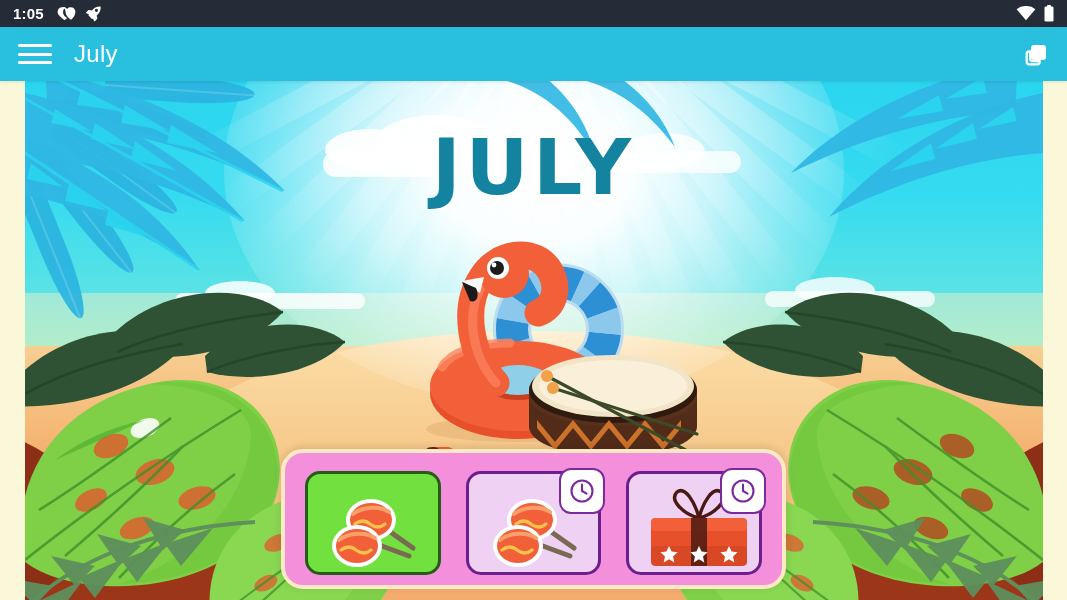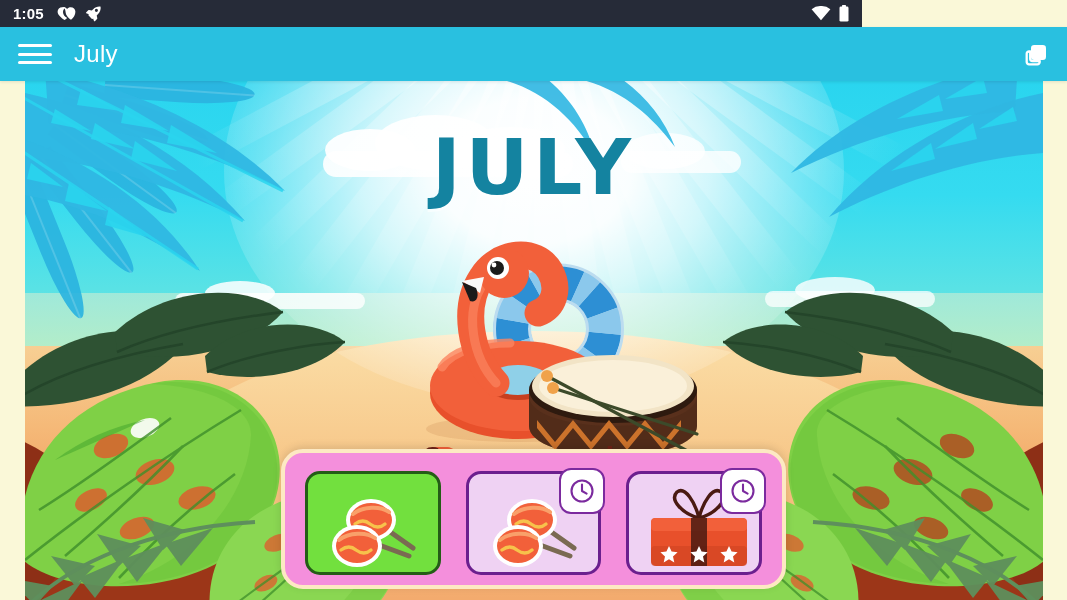--- a/index.html
+++ b/index.html
@@ -5,21 +5,21 @@
   * { margin:0; padding:0; box-sizing:border-box; }
   html,body {
     width:1067px; height:600px; overflow:hidden;
     background:#faf8d8;
     font-family:"Liberation Sans", sans-serif;
   }
   #app { position:relative; width:1067px; height:600px; overflow:hidden; }
 
   
   .statusbar{
-    position:absolute; top:0; left:0; width:862px; height:27px;
+    position:absolute; top:0; left:0; width:1067px; height:27px;
     background:#262b38; display:flex; align-items:center;
     padding:0 13px; z-index:60;
   }
   .sb-time{ color:#fff; font-size:15px; font-weight:bold; letter-spacing:.2px; }
   .sb-left-icons{ display:flex; align-items:center; gap:9px; margin-left:13px; }
   .sb-spacer{ flex:1; }
   .sb-right-icons{ display:flex; align-items:center; gap:8px; }
 
   
   .appbar{

